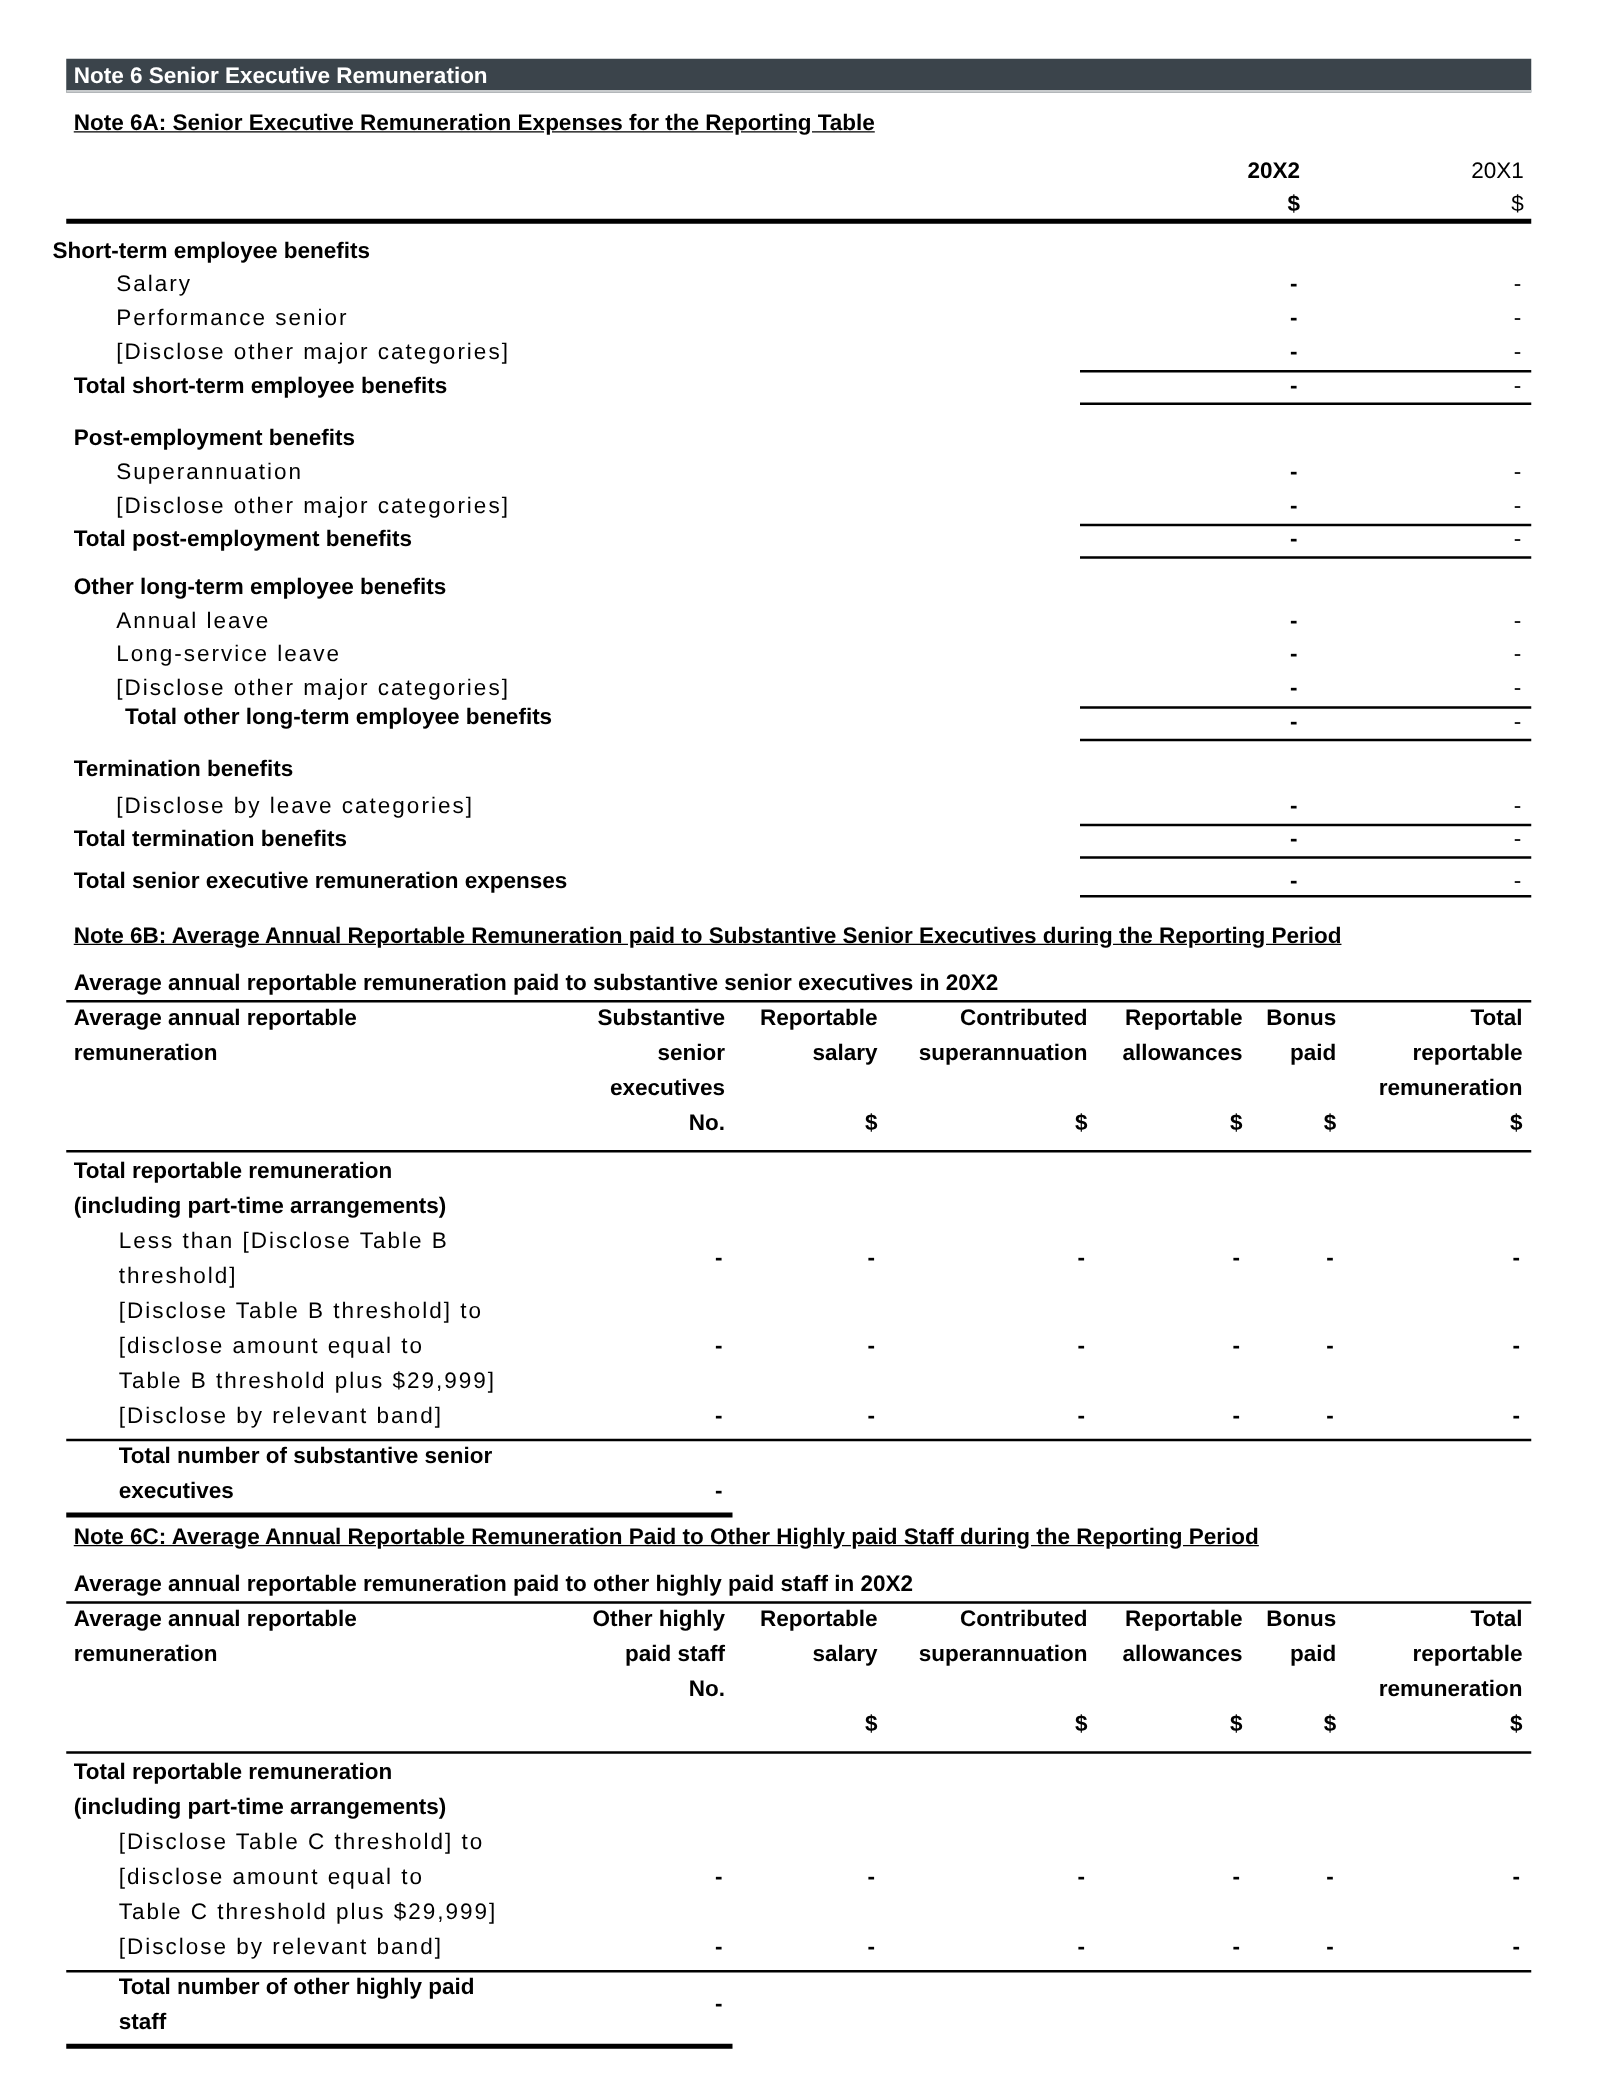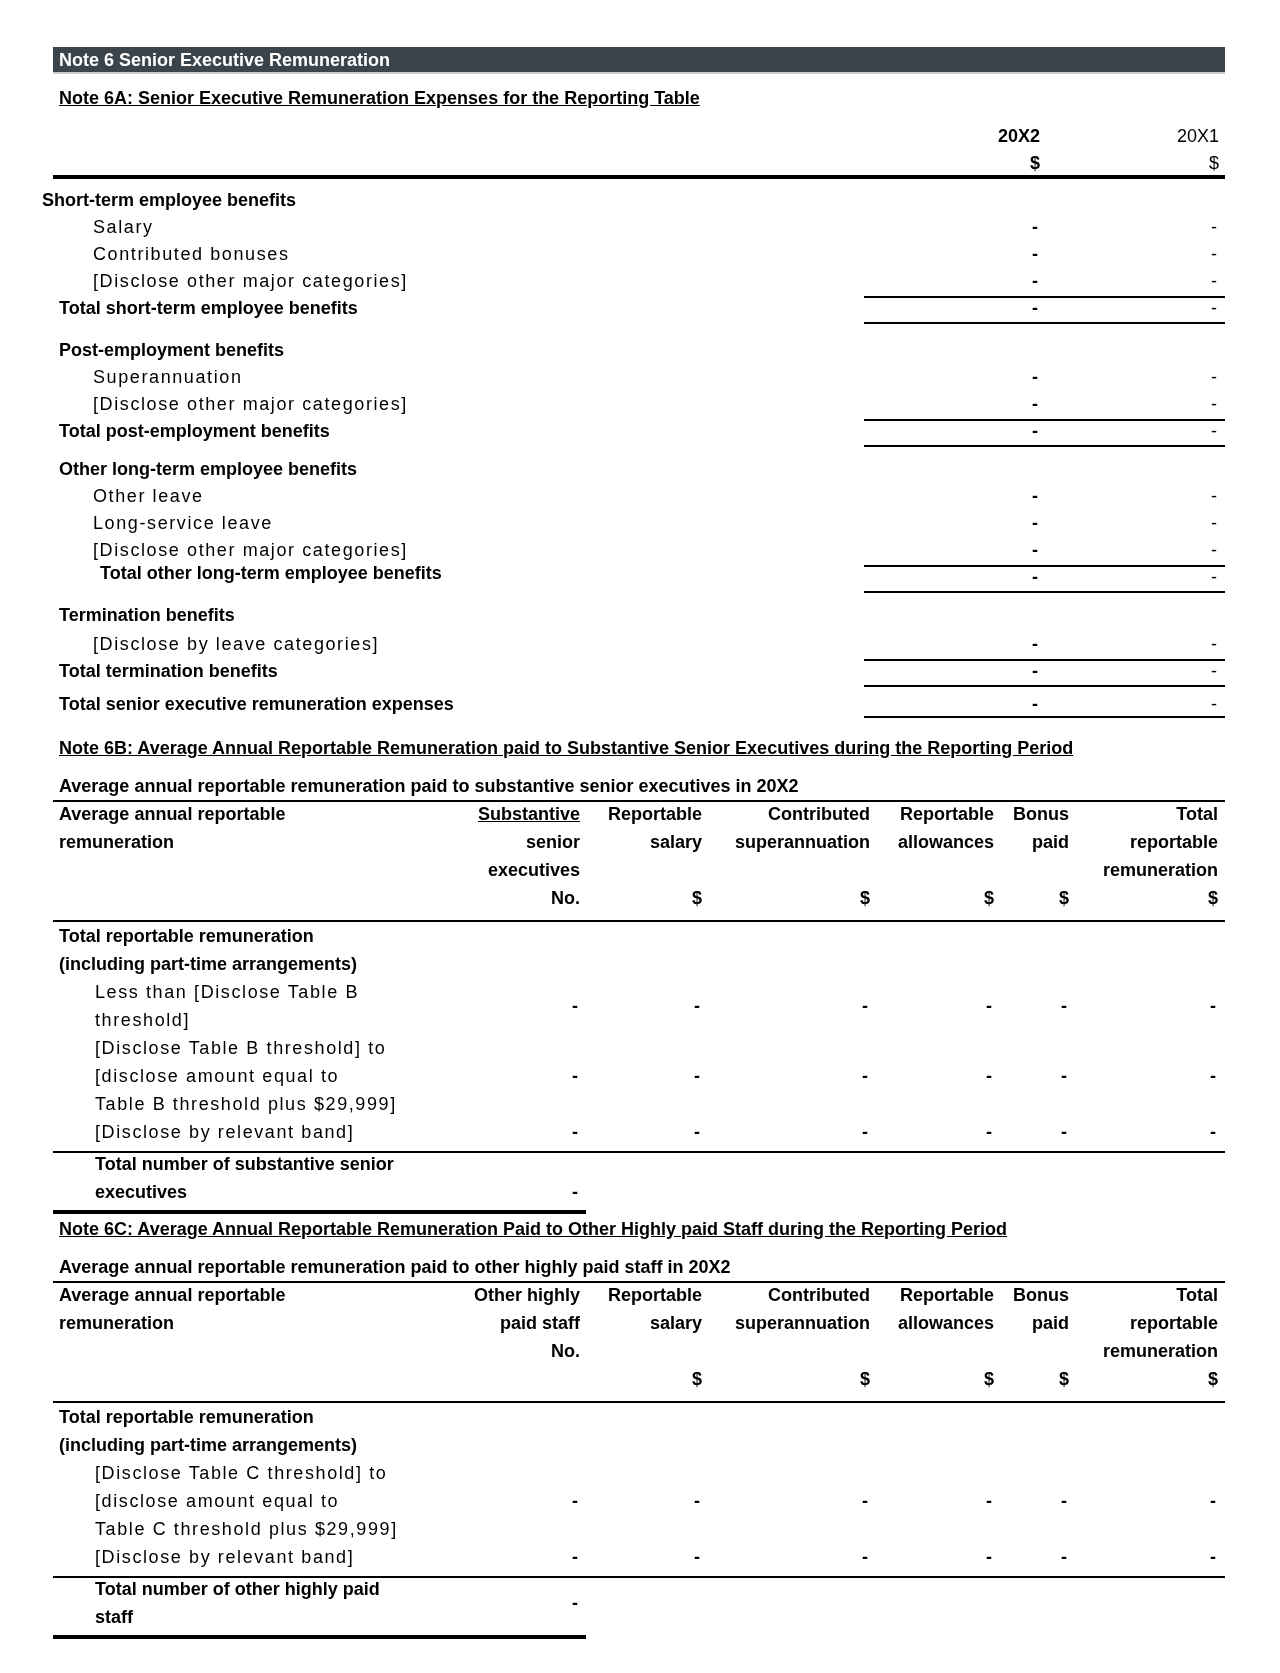--- a/index.html
+++ b/index.html
@@ -25,21 +25,21 @@
 <div class="abs t18 u" style="top: 88px; left: 59px;">Note 6A: Senior Executive Remuneration Expenses for the Reporting Table</div>
     <div class="abs t18 b" style="top: 126px; right: 240px; text-align: right;">20X2</div>
     <div class="abs t18 " style="top: 126px; right: 61px; text-align: right;">20X1</div>
     <div class="abs t18 b" style="top: 153px; right: 240px; text-align: right;">$</div>
     <div class="abs t18 " style="top: 153px; right: 61px; text-align: right;">$</div>
     <div class="line" style="left: 53px; width: 1172px; top: 175px; height: 4px;"></div>
     <div class="abs t18 b" style="top: 190px; left: 42px;">Short-term employee benefits</div>
     <div class="abs t18 sp" style="top: 217px; left: 93px;">Salary</div>
     <div class="abs t18 b" style="top: 217px; right: 242px; text-align: right;">-</div>
     <div class="abs t18 " style="top: 217px; right: 63px; text-align: right;">-</div>
-    <div class="abs t18 sp" style="top: 244px; left: 93px;">Contributed bonuses</div>
+    <div class="abs t18 sp" style="top: 244px; left: 93px;">Performance senior</div>
     <div class="abs t18 b" style="top: 244px; right: 242px; text-align: right;">-</div>
     <div class="abs t18 " style="top: 244px; right: 63px; text-align: right;">-</div>
     <div class="abs t18 sp" style="top: 271px; left: 93px;">[Disclose other major categories]</div>
     <div class="abs t18 b" style="top: 271px; right: 242px; text-align: right;">-</div>
     <div class="abs t18 " style="top: 271px; right: 63px; text-align: right;">-</div>
     <div class="line" style="left: 864px; width: 361px; top: 296px; height: 2px;"></div>
     <div class="abs t18 b" style="top: 298px; left: 59px;">Total short-term employee benefits</div>
     <div class="abs t18 b" style="top: 298px; right: 242px; text-align: right;">-</div>
     <div class="abs t18 " style="top: 298px; right: 63px; text-align: right;">-</div>
     <div class="line" style="left: 864px; width: 361px; top: 322px; height: 2px;"></div>
@@ -49,21 +49,21 @@
     <div class="abs t18 " style="top: 367px; right: 63px; text-align: right;">-</div>
     <div class="abs t18 sp" style="top: 394px; left: 93px;">[Disclose other major categories]</div>
     <div class="abs t18 b" style="top: 394px; right: 242px; text-align: right;">-</div>
     <div class="abs t18 " style="top: 394px; right: 63px; text-align: right;">-</div>
     <div class="line" style="left: 864px; width: 361px; top: 419px; height: 2px;"></div>
     <div class="abs t18 b" style="top: 421px; left: 59px;">Total post-employment benefits</div>
     <div class="abs t18 b" style="top: 421px; right: 242px; text-align: right;">-</div>
     <div class="abs t18 " style="top: 421px; right: 63px; text-align: right;">-</div>
     <div class="line" style="left: 864px; width: 361px; top: 445px; height: 2px;"></div>
     <div class="abs t18 b" style="top: 459px; left: 59px;">Other long-term employee benefits</div>
-    <div class="abs t18 sp" style="top: 486px; left: 93px;">Other leave</div>
+    <div class="abs t18 sp" style="top: 486px; left: 93px;">Annual leave</div>
     <div class="abs t18 b" style="top: 486px; right: 242px; text-align: right;">-</div>
     <div class="abs t18 " style="top: 486px; right: 63px; text-align: right;">-</div>
     <div class="abs t18 sp" style="top: 513px; left: 93px;">Long-service leave</div>
     <div class="abs t18 b" style="top: 513px; right: 242px; text-align: right;">-</div>
     <div class="abs t18 " style="top: 513px; right: 63px; text-align: right;">-</div>
     <div class="abs t18 sp" style="top: 540px; left: 93px;">[Disclose other major categories]</div>
     <div class="abs t18 b" style="top: 540px; right: 242px; text-align: right;">-</div>
     <div class="abs t18 " style="top: 540px; right: 63px; text-align: right;">-</div>
     <div class="line" style="left: 864px; width: 361px; top: 565px; height: 2px;"></div>
     <div class="abs t18 b" style="top: 563px; left: 59px; margin-left: 41px;">Total other long-term employee benefits</div>
@@ -81,21 +81,21 @@
     <div class="line" style="left: 864px; width: 361px; top: 685px; height: 2px;"></div>
     <div class="abs t18 b" style="top: 694px; left: 59px;">Total senior executive remuneration expenses</div>
     <div class="abs t18 b" style="top: 694px; right: 242px; text-align: right;">-</div>
     <div class="abs t18 " style="top: 694px; right: 63px; text-align: right;">-</div>
     <div class="line" style="left: 864px; width: 361px; top: 716px; height: 2px;"></div>
     <div class="abs t18 u" style="top: 738px; left: 59px;">Note 6B: Average Annual Reportable Remuneration paid to Substantive Senior Executives during the Reporting Period</div>
     <div class="abs t18 b" style="top: 776px; left: 59px;">Average annual reportable remuneration paid to substantive senior executives in 20X2</div>
     <div class="line" style="left: 53px; width: 1172px; top: 800px; height: 2px;"></div>
     <div class="abs t18 b" style="top: 804px; left: 59px;">Average annual reportable</div>
     <div class="abs t18 b" style="top: 832px; left: 59px;">remuneration</div>
-    <div class="abs t18 b" style="top: 804px; right: 700px; text-align: right; text-decoration: underline;">Substantive</div>
+    <div class="abs t18 b" style="top: 804px; right: 700px; text-align: right;">Substantive</div>
     <div class="abs t18 b" style="top: 832px; right: 700px; text-align: left;">senior</div>
     <div class="abs t18 b" style="top: 860px; right: 700px; text-align: right;">executives</div>
     <div class="abs t18 b" style="top: 888px; right: 700px; text-align: right;">No.</div>
     <div class="abs t18 b" style="top: 804px; right: 578px; text-align: right;">Reportable</div>
     <div class="abs t18 b" style="top: 832px; right: 578px; text-align: right;">salary</div>
     <div class="abs t18 b" style="top: 888px; right: 578px; text-align: right;">$</div>
     <div class="abs t18 b" style="top: 804px; right: 410px; text-align: right;">Contributed</div>
     <div class="abs t18 b" style="top: 832px; right: 410px; text-align: right;">superannuation</div>
     <div class="abs t18 b" style="top: 888px; right: 410px; text-align: right;">$</div>
     <div class="abs t18 b" style="top: 804px; right: 286px; text-align: right;">Reportable</div>

